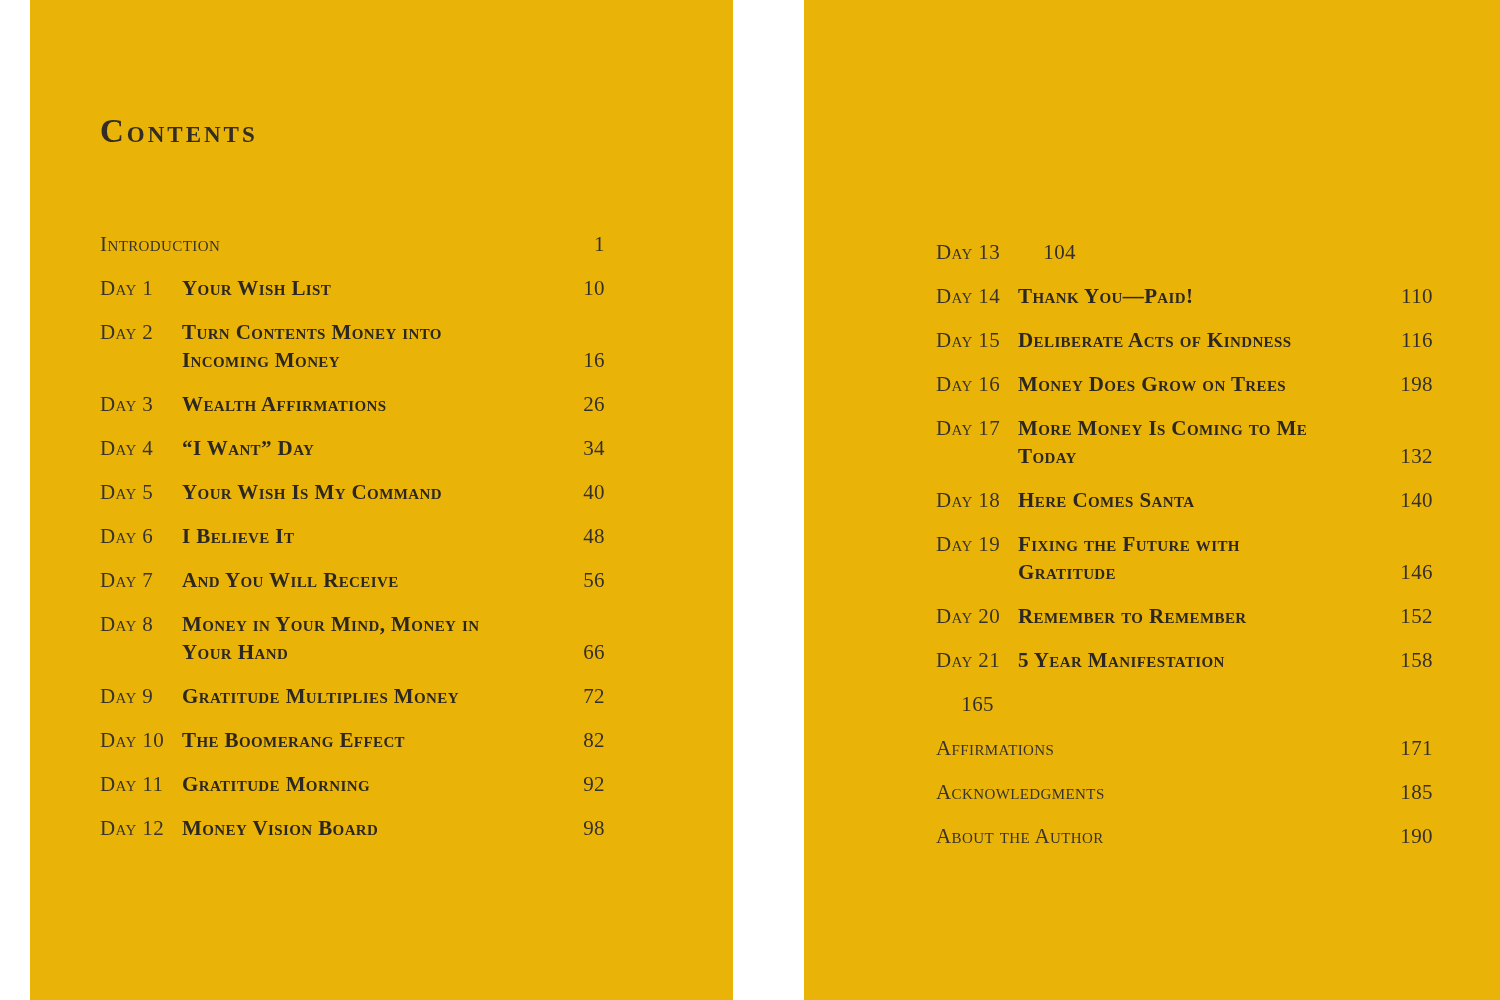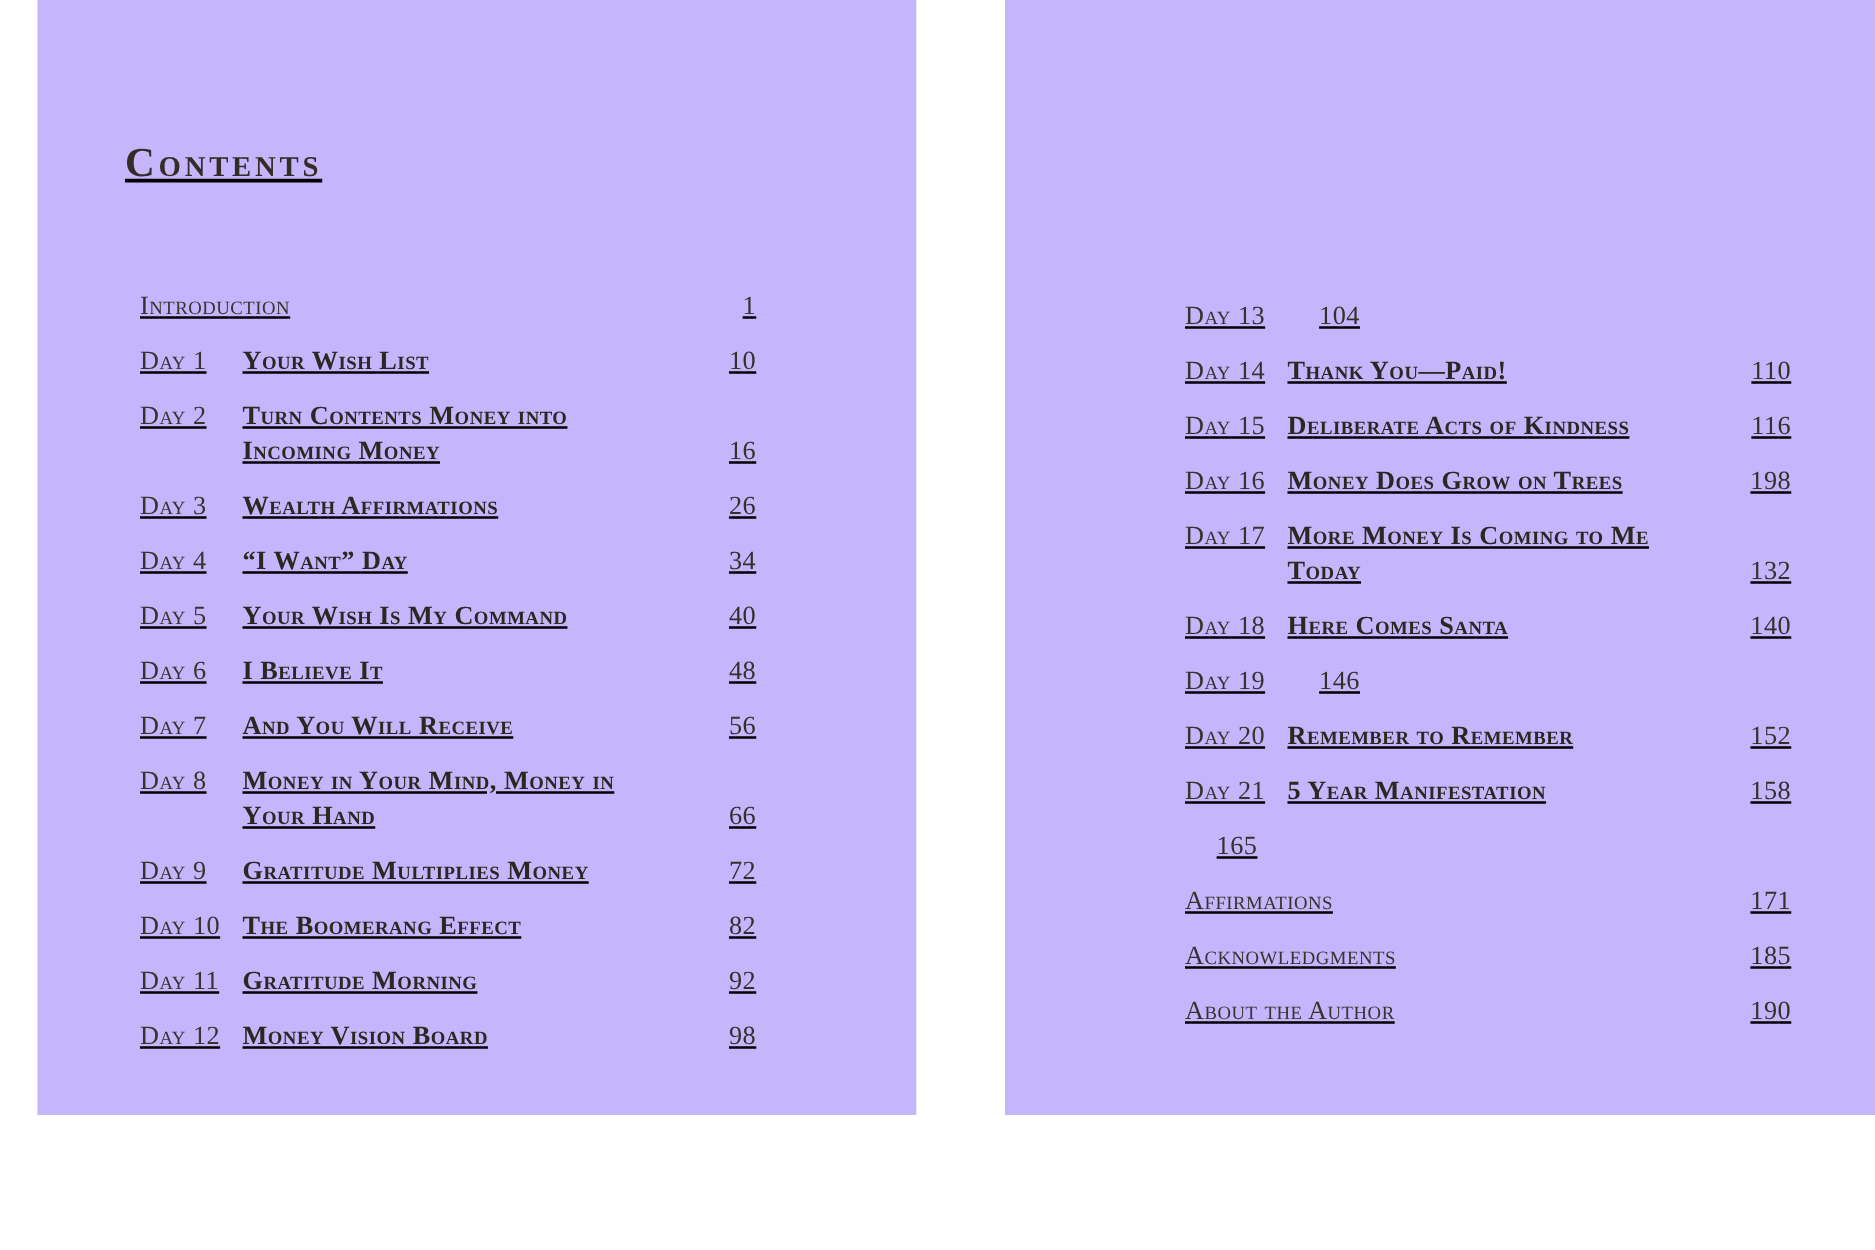--- a/index.html
+++ b/index.html
@@ -11,24 +11,23 @@
   .spread {
     position: relative;
     width: 1500px;
     height: 1000px;
     background: #ffffff;
     overflow: hidden;
   }
   .book-page {
     position: absolute;
     top: 0;
-    height: 892px;
-    background: #c4b5fd;
+    height: 1000px;
+    background: #eab308;
     box-sizing: border-box;
-    text-decoration: underline;
   }
   .page-left {
     left: 30px;
     width: 703px;
     padding: 112px 128px 0 70px;
   }
   .page-right {
     left: 804px;
     width: 700px;
     padding: 238px 71px 0 132px;
@@ -37,21 +36,20 @@
     font-size: 33px;
     font-weight: 600;
     font-variant: small-caps;
     letter-spacing: 3px;
     color: #332d26;
     margin: 0 0 78px 0;
     line-height: 1.2;
   }
   .toc-list {
     display: block;
-    margin-left: 12px;
   }
   .toc-row {
     display: flex;
     align-items: flex-start;
     margin-bottom: 16px;
     font-size: 21px;
     line-height: 28px;
     color: #35302a;
     font-variant: small-caps;
     letter-spacing: 0.4px;
@@ -185,20 +183,22 @@
 Today</span>
           <span class="toc-page">132</span>
         </div>
         <div class="toc-row">
           <span class="toc-day">Day 18</span>
           <span class="toc-title">Here Comes Santa</span>
           <span class="toc-page">140</span>
         </div>
         <div class="toc-row">
           <span class="toc-day">Day 19</span>
+          <span class="toc-title">Fixing the Future with
+Gratitude</span>
           <span class="toc-page">146</span>
         </div>
         <div class="toc-row">
           <span class="toc-day">Day 20</span>
           <span class="toc-title">Remember to Remember</span>
           <span class="toc-page">152</span>
         </div>
         <div class="toc-row">
           <span class="toc-day">Day 21</span>
           <span class="toc-title">5 Year Manifestation</span>

